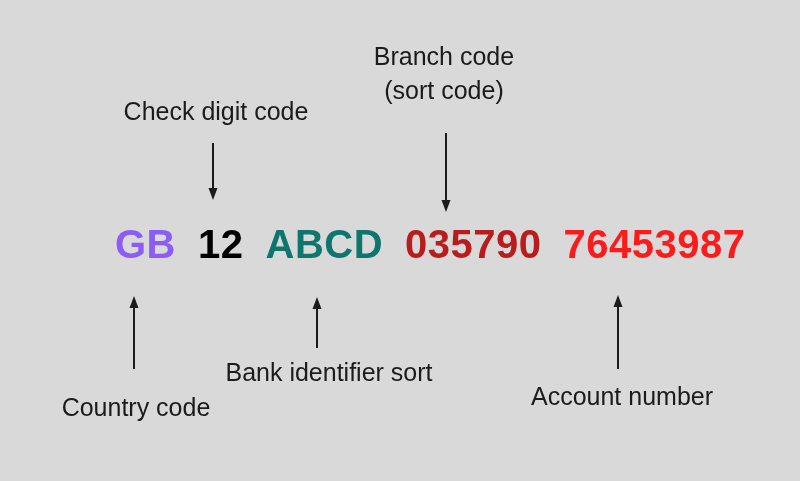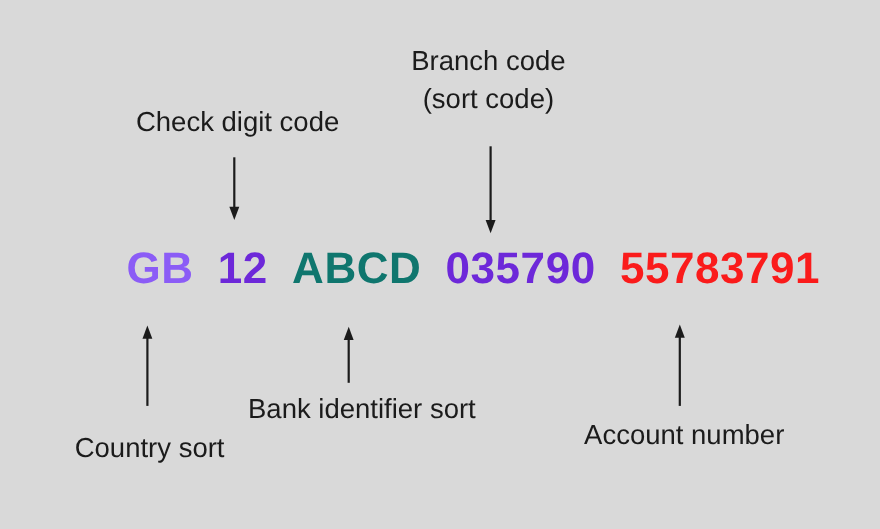--- a/index.html
+++ b/index.html
@@ -53,40 +53,40 @@
     <polygon points="8,57 3.5,45 12.5,45"></polygon>
   </svg>
 
   <svg class="arrow" style="left:438px; top:133px;" width="16" height="79">
     <line x1="8" y1="0" x2="8" y2="70"></line>
     <polygon points="8,79 3.5,67 12.5,67"></polygon>
   </svg>
 
   <div class="iban-row">
     <span style="color: rgb(139, 92, 246);">GB</span>
-    <span style="color: #6d28d9;">12</span>
+    <span style="color: #000000;">12</span>
     <span style="color: #0f766e;">ABCD</span>
-    <span style="color: #6d28d9;">035790</span>
-    <span style="color: rgb(250, 27, 27);">55783791</span>
+    <span style="color: #b91c1c;">035790</span>
+    <span style="color: rgb(250, 27, 27);">76453987</span>
   </div>
 
   <svg class="arrow" style="left:126px; top:296px;" width="16" height="73">
     <polygon points="8,0 3.5,12 12.5,12"></polygon>
     <line x1="8" y1="9" x2="8" y2="73"></line>
   </svg>
 
   <svg class="arrow" style="left:309px; top:297px;" width="16" height="51">
     <polygon points="8,0 3.5,12 12.5,12"></polygon>
     <line x1="8" y1="9" x2="8" y2="51"></line>
   </svg>
 
   <svg class="arrow" style="left:610px; top:295px;" width="16" height="74">
     <polygon points="8,0 3.5,12 12.5,12"></polygon>
     <line x1="8" y1="9" x2="8" y2="74"></line>
   </svg>
 
-  <div class="label" style="left:36px; top:391px; width:200px;">Country sort</div>
+  <div class="label" style="left:36px; top:391px; width:200px;">Country code</div>
 
   <div class="label" style="left:214px; top:356px; width:230px;">Bank identifier sort</div>
 
   <div class="label" style="left:522px; top:380px; width:200px;">Account number</div>
 
 </div>
 
 </body></html>

